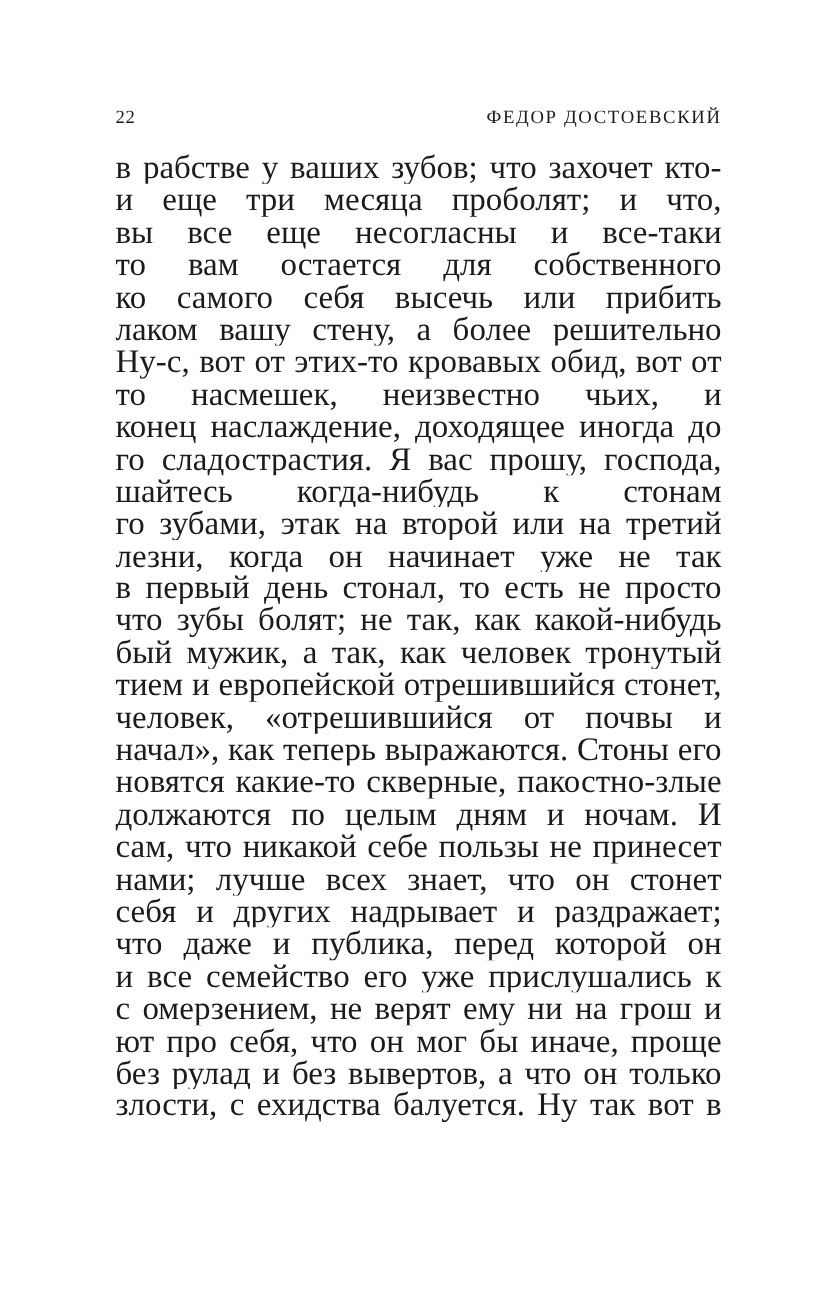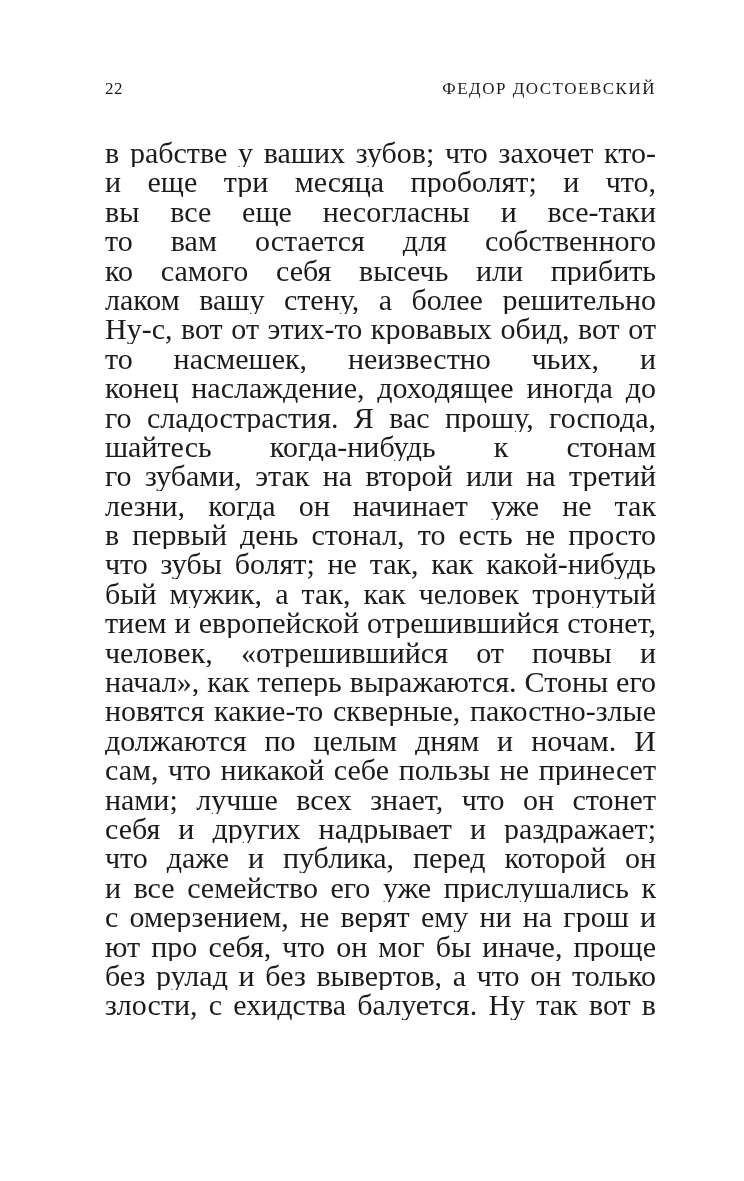--- a/index.html
+++ b/index.html
@@ -14,21 +14,21 @@
     color: #1b1b1b;
     position: relative;
     overflow: hidden;
   }
   .page {
     position: absolute;
     inset: 0;
   }
   .header {
     position: absolute;
-    top: 79px;
+    top: 97px;
     left: 105px;
     right: 88px;
     display: flex;
     justify-content: space-between;
     align-items: baseline;
     font-size: 17px;
     color: #1b1b1b;
   }
   .page-number {
     letter-spacing: 0.5px;

